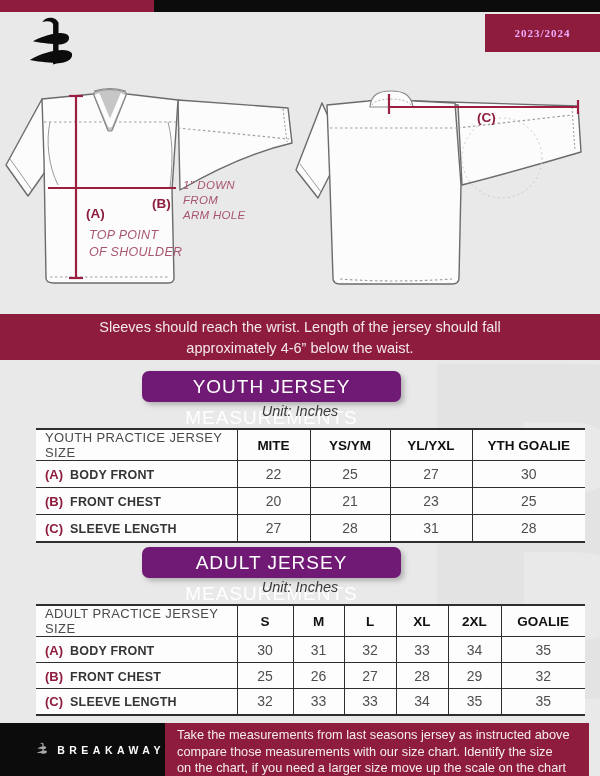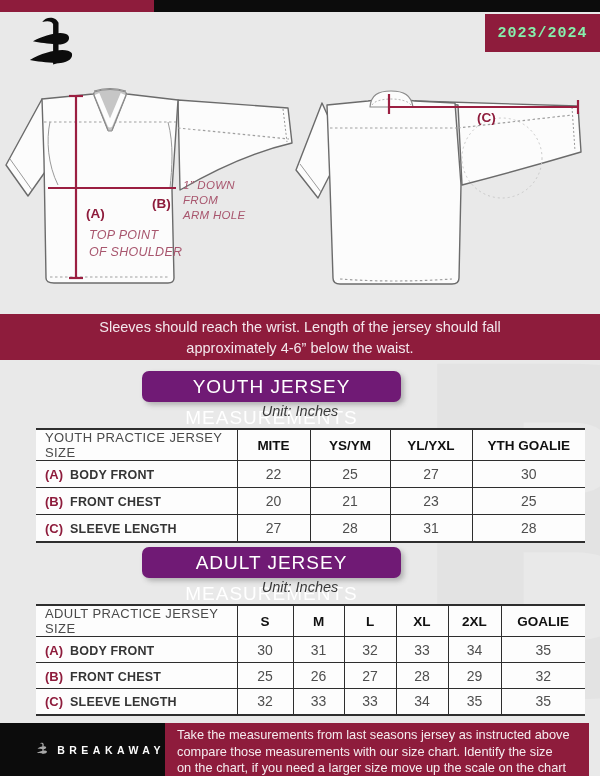--- a/index.html
+++ b/index.html
@@ -12,22 +12,22 @@
   .topstrip .m { width:154px; height:100%; background:#8e1c3c; }
   .topstrip .b { flex:1; height:100%; background:#0c0c0c; }
 
   
   .logo { position:absolute; left:26px; top:15px; width:48px; height:62px; }
   .titlebox { position:absolute; left:95px; top:14px; width:390px; height:38px; background:#fdfdfd;
     border:1.5px solid #9a9a9a; display:flex; align-items:center; justify-content:center; }
   .titlebox span { font-size:23px; font-weight:bold; color:#161616; letter-spacing:.4px; }
   .badge { position:absolute; left:485px; top:14px; width:115px; height:38px; background:#8e1c3c;
     display:flex; align-items:center; justify-content:center; }
-  .badge span { font-family:Liberation Mono, monospace; font-weight:bold; font-size:15px;
-    color:#86efac; letter-spacing:1px; }
+  .badge span { font-family:Liberation Serif, serif; font-weight:bold; font-size:11px;
+    color:#f0abfc; letter-spacing:1px; }
 
   
   .diagram { position:absolute; left:0; top:60px; width:600px; height:245px; }
   .diagram svg { position:absolute; left:0; top:0; }
   .dlabel { position:absolute; color:#a8566e; font-style:italic; font-size:11.5px; line-height:15px;
     white-space:pre-line; letter-spacing:.3px; }
   .dkey { position:absolute; color:#8e1c3c; font-weight:bold; font-size:13.5px; font-style:normal; }
 
   
   .notice { position:absolute; left:0; top:314px; width:600px; height:46px; background:#8e1c3c;

